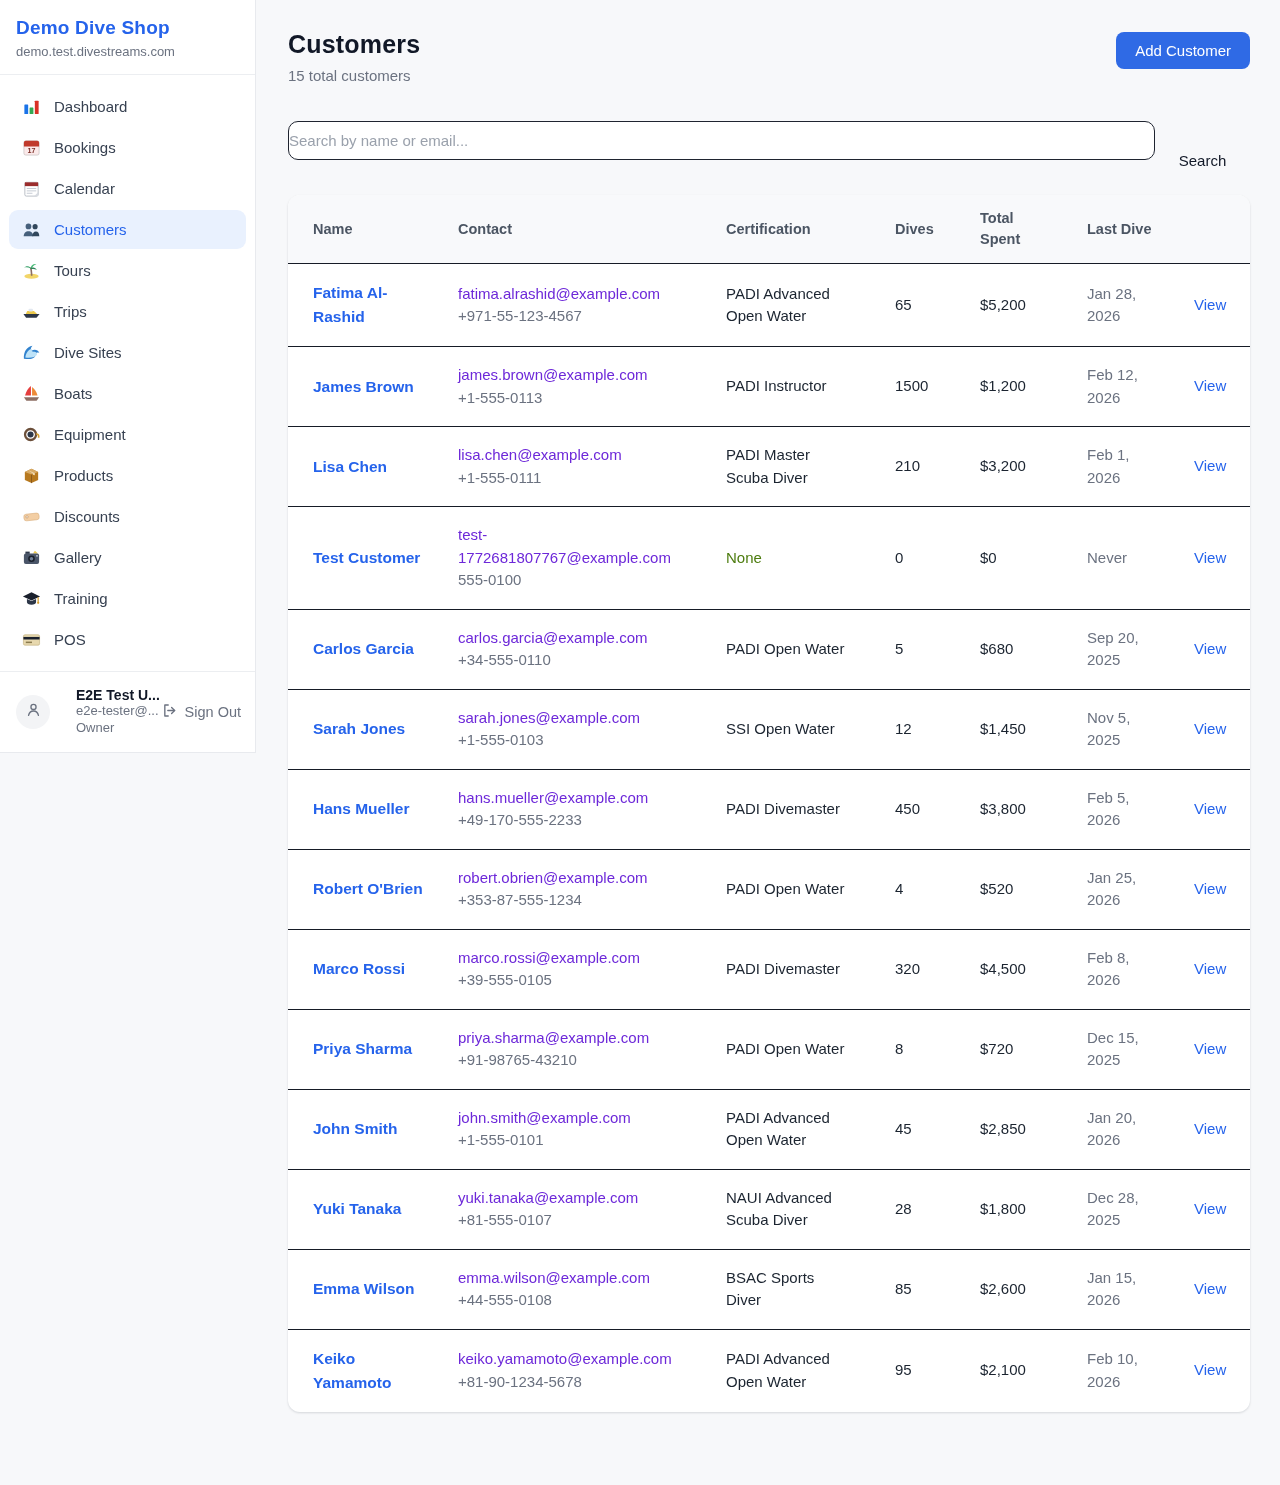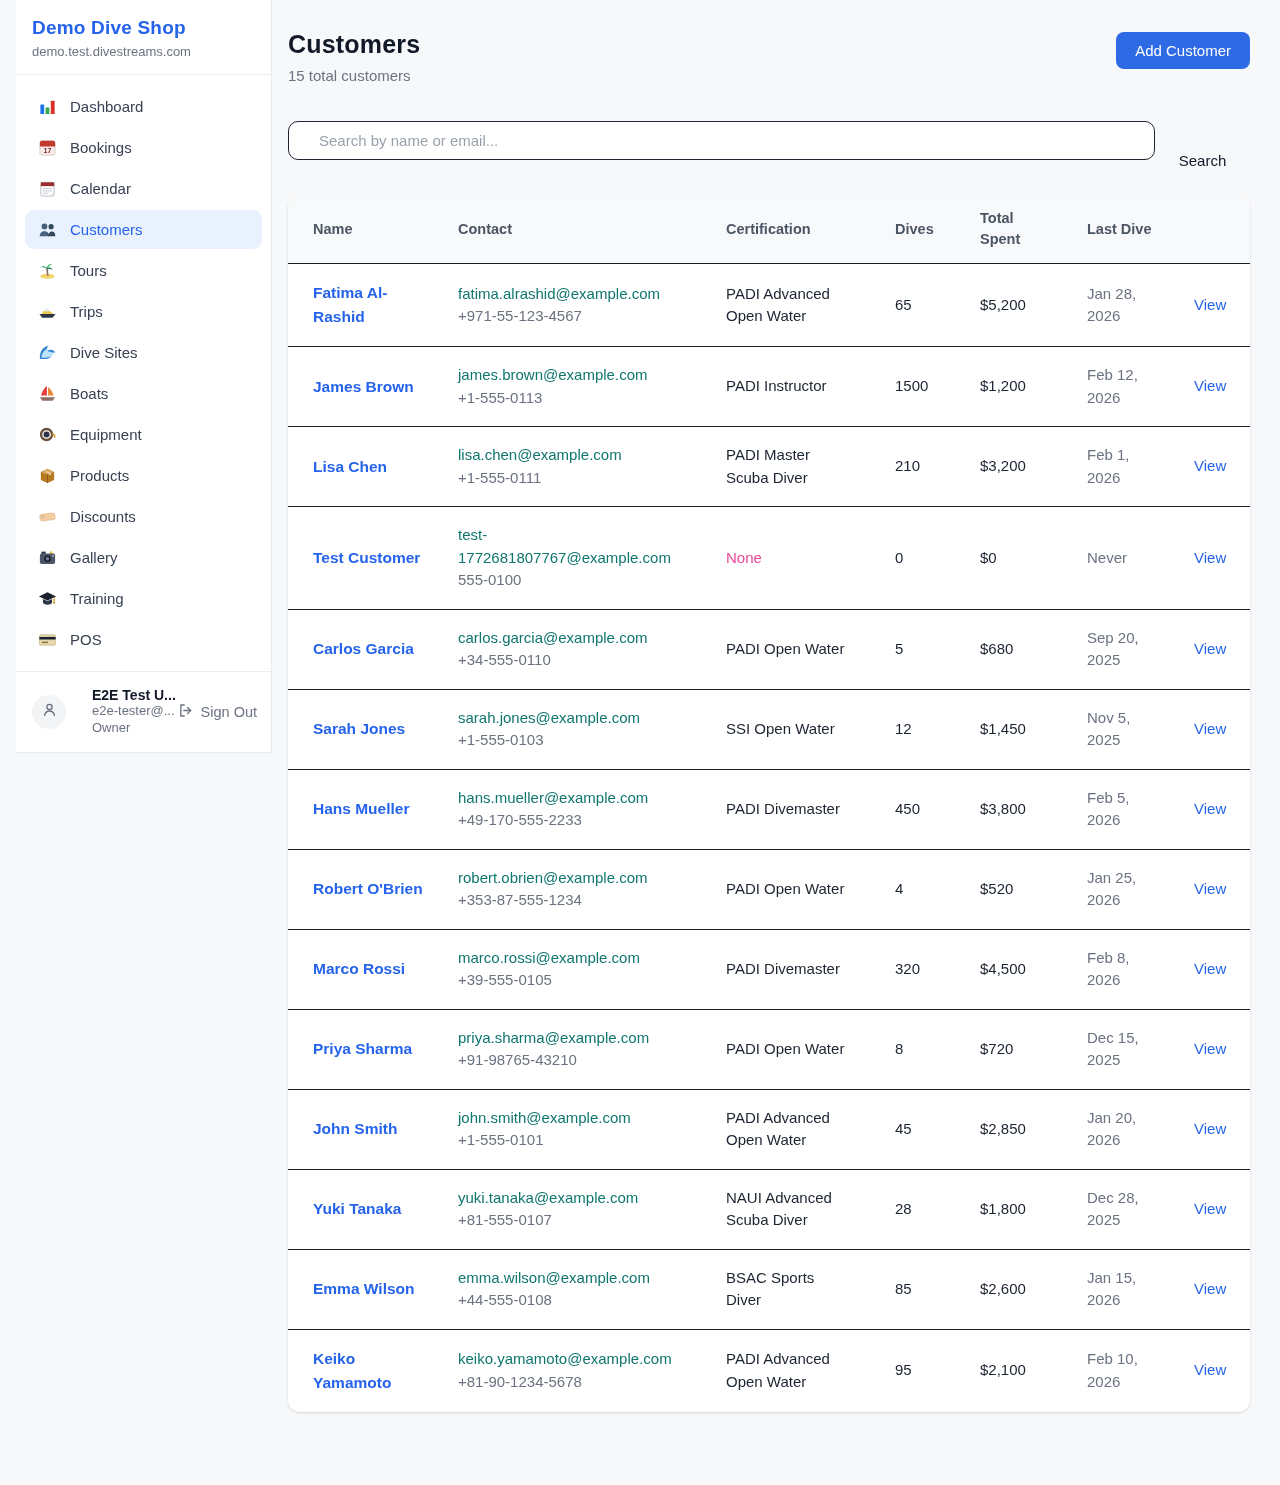--- a/index.html
+++ b/index.html
@@ -6,21 +6,21 @@
   html, body {
     width: 1280px;
     font-family: "Liberation Sans", "DejaVu Sans", sans-serif;
     background: #f7f8fa;
     color: #111827;
   }
   body { min-height: 1485px; position: relative; }
 
   
   .sidebar {
-    position: absolute; left: 16px; top: 0;
+    position: absolute; left: 0; top: 0;
     width: 256px;
     background: #ffffff;
     border-right: 1px solid #e8eaee;
     border-bottom: 1px solid #e8eaee;
   }
   .shop-header { padding: 17px 16px 15px 16px; border-bottom: 1px solid #eceef1; }
   .shop-name { color: #2563eb; font-size: 19px; font-weight: 700; letter-spacing: .2px; }
   .shop-domain { color: #6b7280; font-size: 13px; margin-top: 5px; }
   .nav { padding: 12px 9px 10px 9px; }
   .nav-item {
@@ -64,21 +64,21 @@
     background: #2f6ae5; color: #ffffff;
     border: none; border-radius: 8px;
     font-size: 15px; font-weight: 500; font-family: inherit;
     padding: 10px 19px; cursor: pointer; margin-top: 2px;
   }
 
   .search-row { display: flex; align-items: center; margin-top: 27px; }
   .search-input {
     flex: 1 1 auto; height: 39px;
     border: 1px solid #1f2430; border-radius: 10px;
-    background: #fff; padding: 0 30px;
+    background: #fff; padding: 0 0;
     font-size: 15px; font-family: inherit; color: #111827;
   }
   .search-input::placeholder { color: #9aa1ac; }
   .search-btn {
     flex: 0 0 95px; text-align: center;
     background: none; border: none; font-family: inherit;
     font-size: 15px; font-weight: 500; color: #111827; cursor: pointer; margin-top: 41px;
   }
 
   
@@ -110,24 +110,24 @@
   tbody td {
     vertical-align: middle;
     padding: 17px 36px 17px 0;
     font-size: 15px; line-height: 1.5;
     border-bottom: 1px solid #161b26;
   }
   tbody tr:last-child td { border-bottom: none; }
 
   td.cell-name { padding-left: 25px; padding-right: 22px; }
   .name-link { color: #2563eb; font-weight: 700; font-size: 15.5px; line-height: 1.55; cursor: pointer; }
-  .email { color: #0f766e; }
+  .email { color: #6d28d9; }
   .phone { color: #6b7280; }
   td.cell-cert { padding-right: 48px; color: #1b2430; }
-  td.cell-cert.muted { color: #ec4899; }
+  td.cell-cert.muted { color: #4d7c0f; }
   td.cell-dives, td.cell-spent { color: #1b2430; }
   td.cell-last { color: #6b7280; padding-right: 40px; }
   td.cell-view { padding-right: 24px; }
   .view-link { color: #2563eb; font-weight: 500; cursor: pointer; }
 </style>
 </head>
 <body>
 
 <aside class="sidebar">
   <div class="shop-header">

